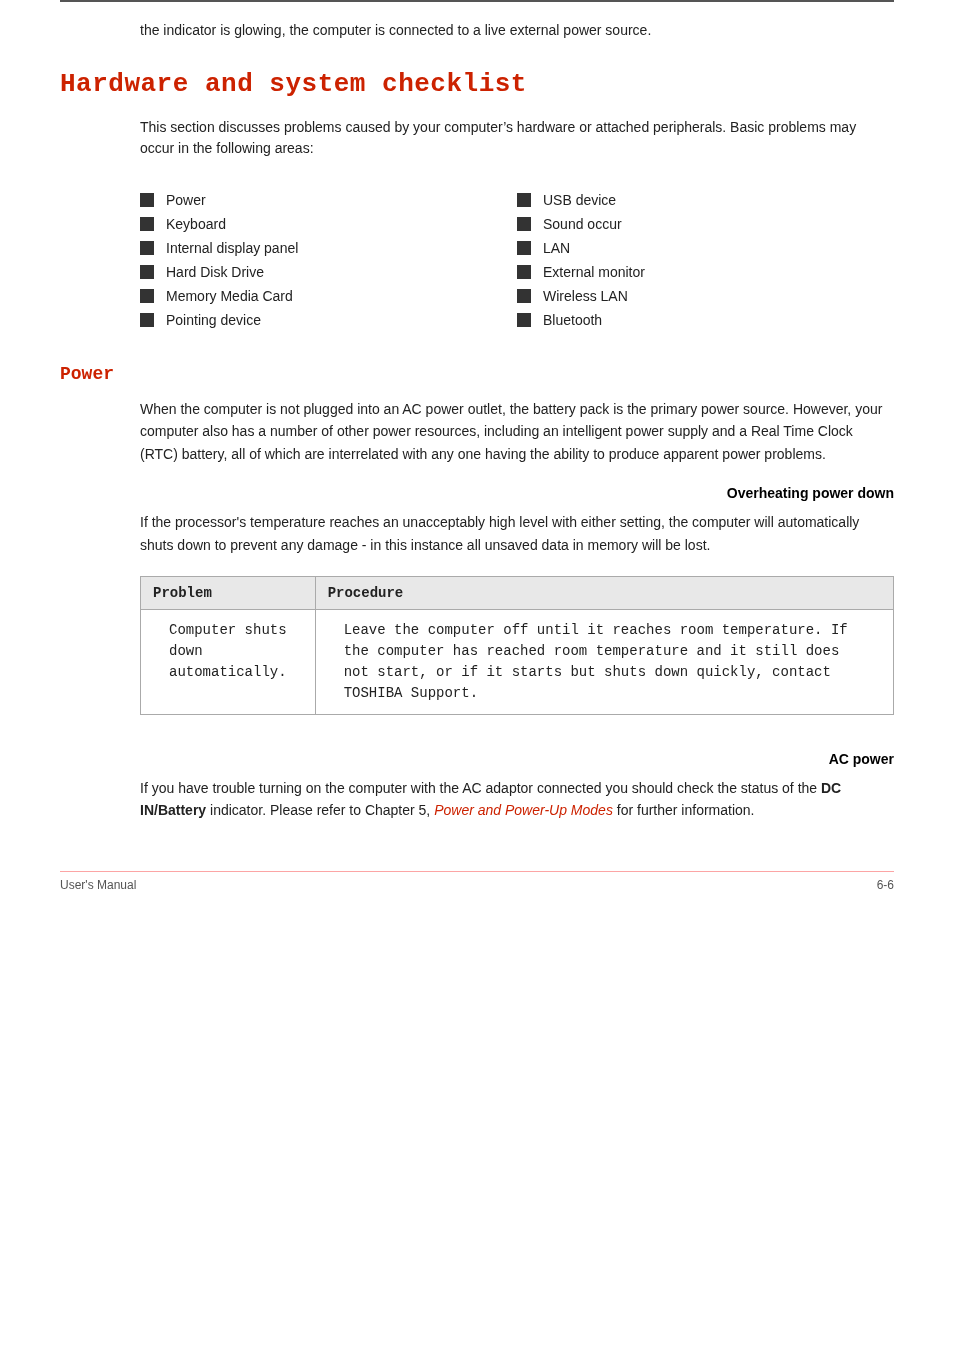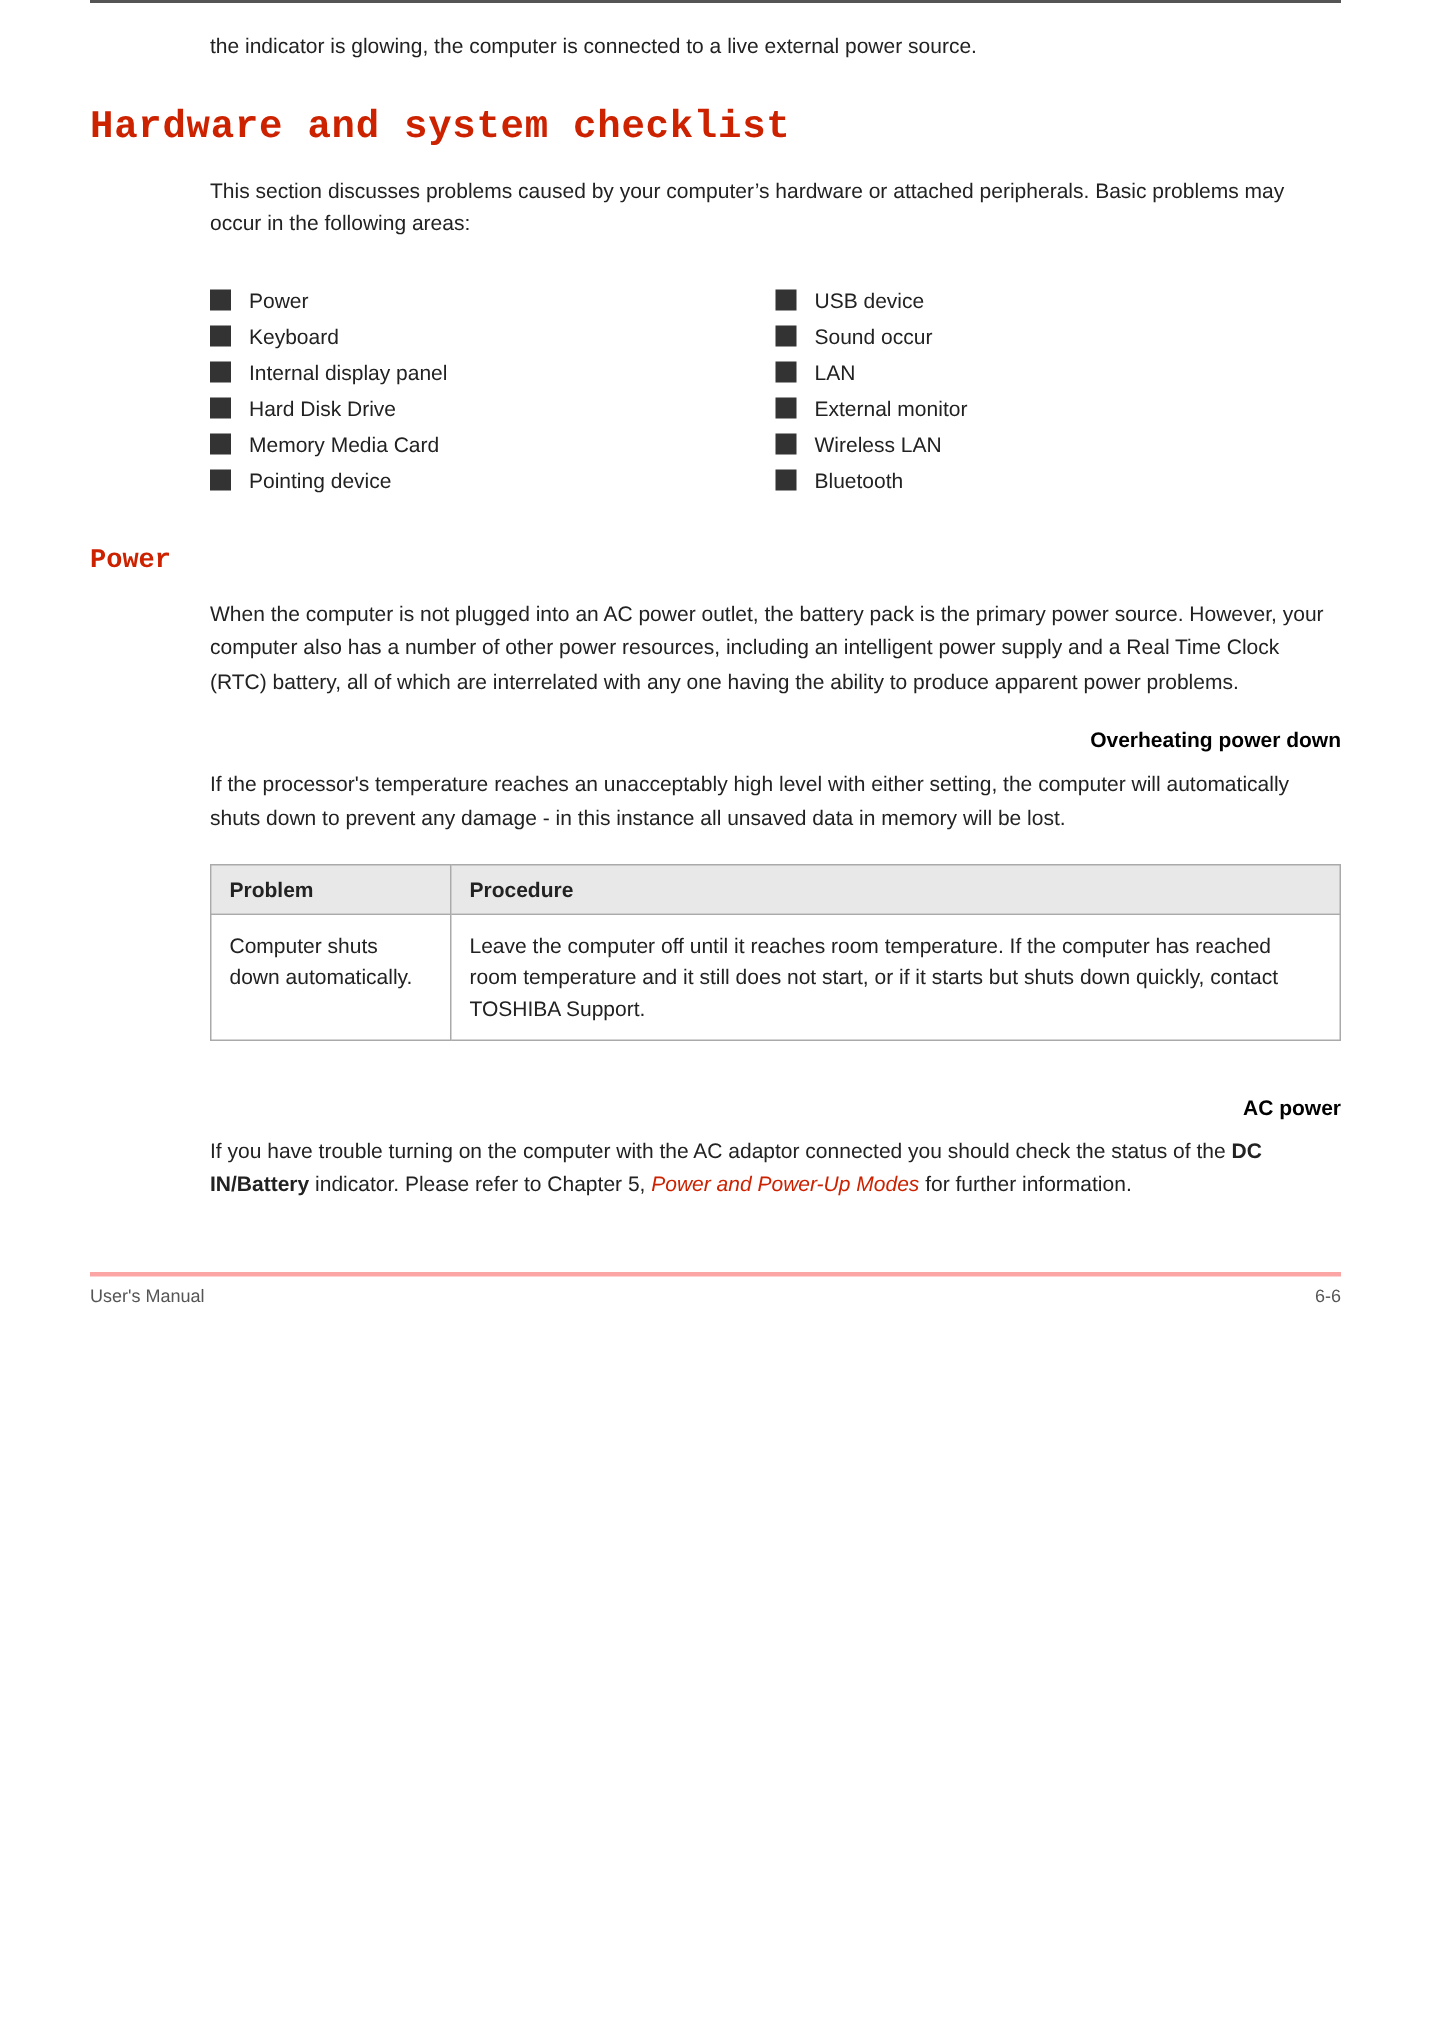--- a/index.html
+++ b/index.html
@@ -102,33 +102,34 @@
     }
 
     
     .problem-table {
       margin-left: 80px;
       margin-right: 0;
       width: calc(100% - 80px);
       border-collapse: collapse;
       margin-bottom: 28px;
       font-size: 14px;
+      font-family: Liberation Mono, monospace;
     }
 
     .problem-table th {
       background: #e8e8e8;
       border: 1px solid #aaa;
       padding: 8px 12px;
       text-align: left;
       font-weight: bold;
     }
 
     .problem-table td {
       border: 1px solid #aaa;
-      padding: 10px 12px;
+      padding: 10px 28px;
       vertical-align: top;
       line-height: 1.5;
     }
 
     .problem-table .col-problem {
       width: 160px;
     }
 
     
     .ac-section {
@@ -149,21 +150,21 @@
     }
 
     
     .page-footer {
       position: absolute;
       bottom: 20px;
       left: 60px;
       right: 60px;
       display: flex;
       justify-content: space-between;
-      border-top: 3px solid #fca5a5;
+      border-top: 1px solid #fca5a5;
       padding-top: 6px;
       font-size: 12px;
       color: #555;
     }
   </style>
 </head>
 <body>
 
 <div class="page-container">
   <div class="top-border"></div>

